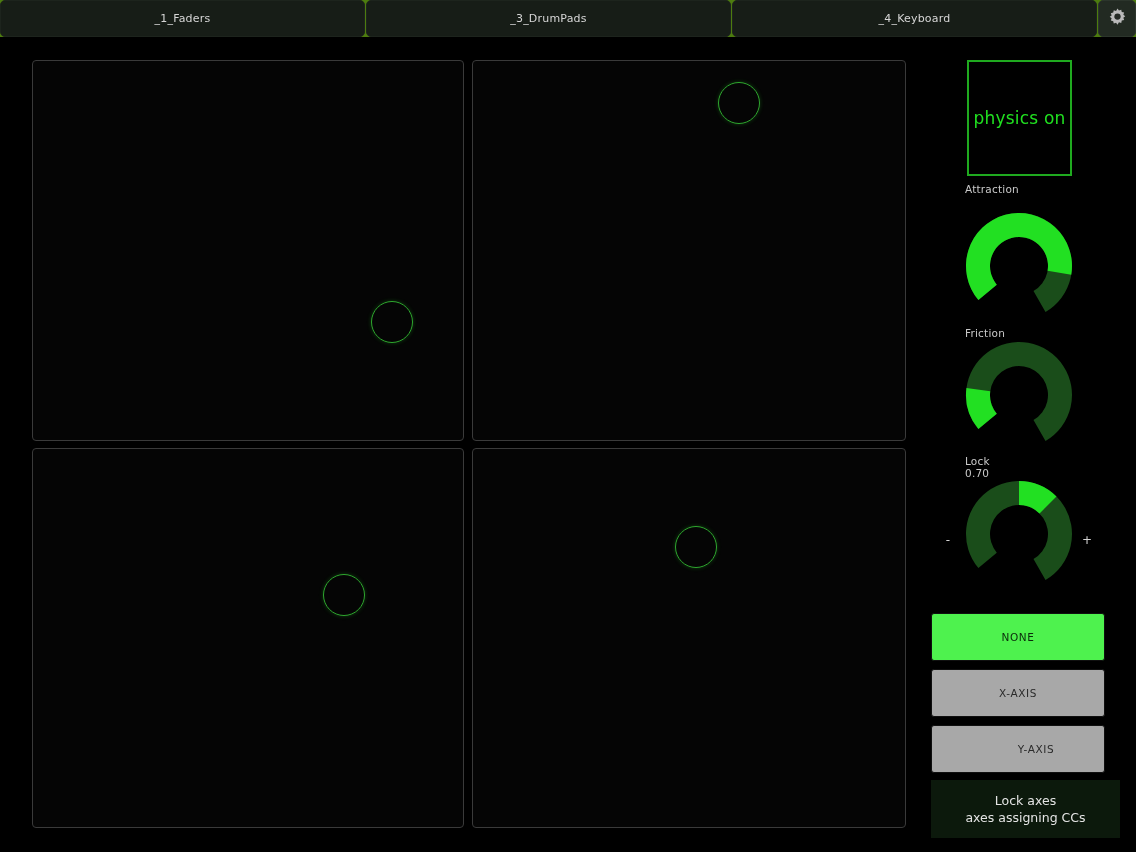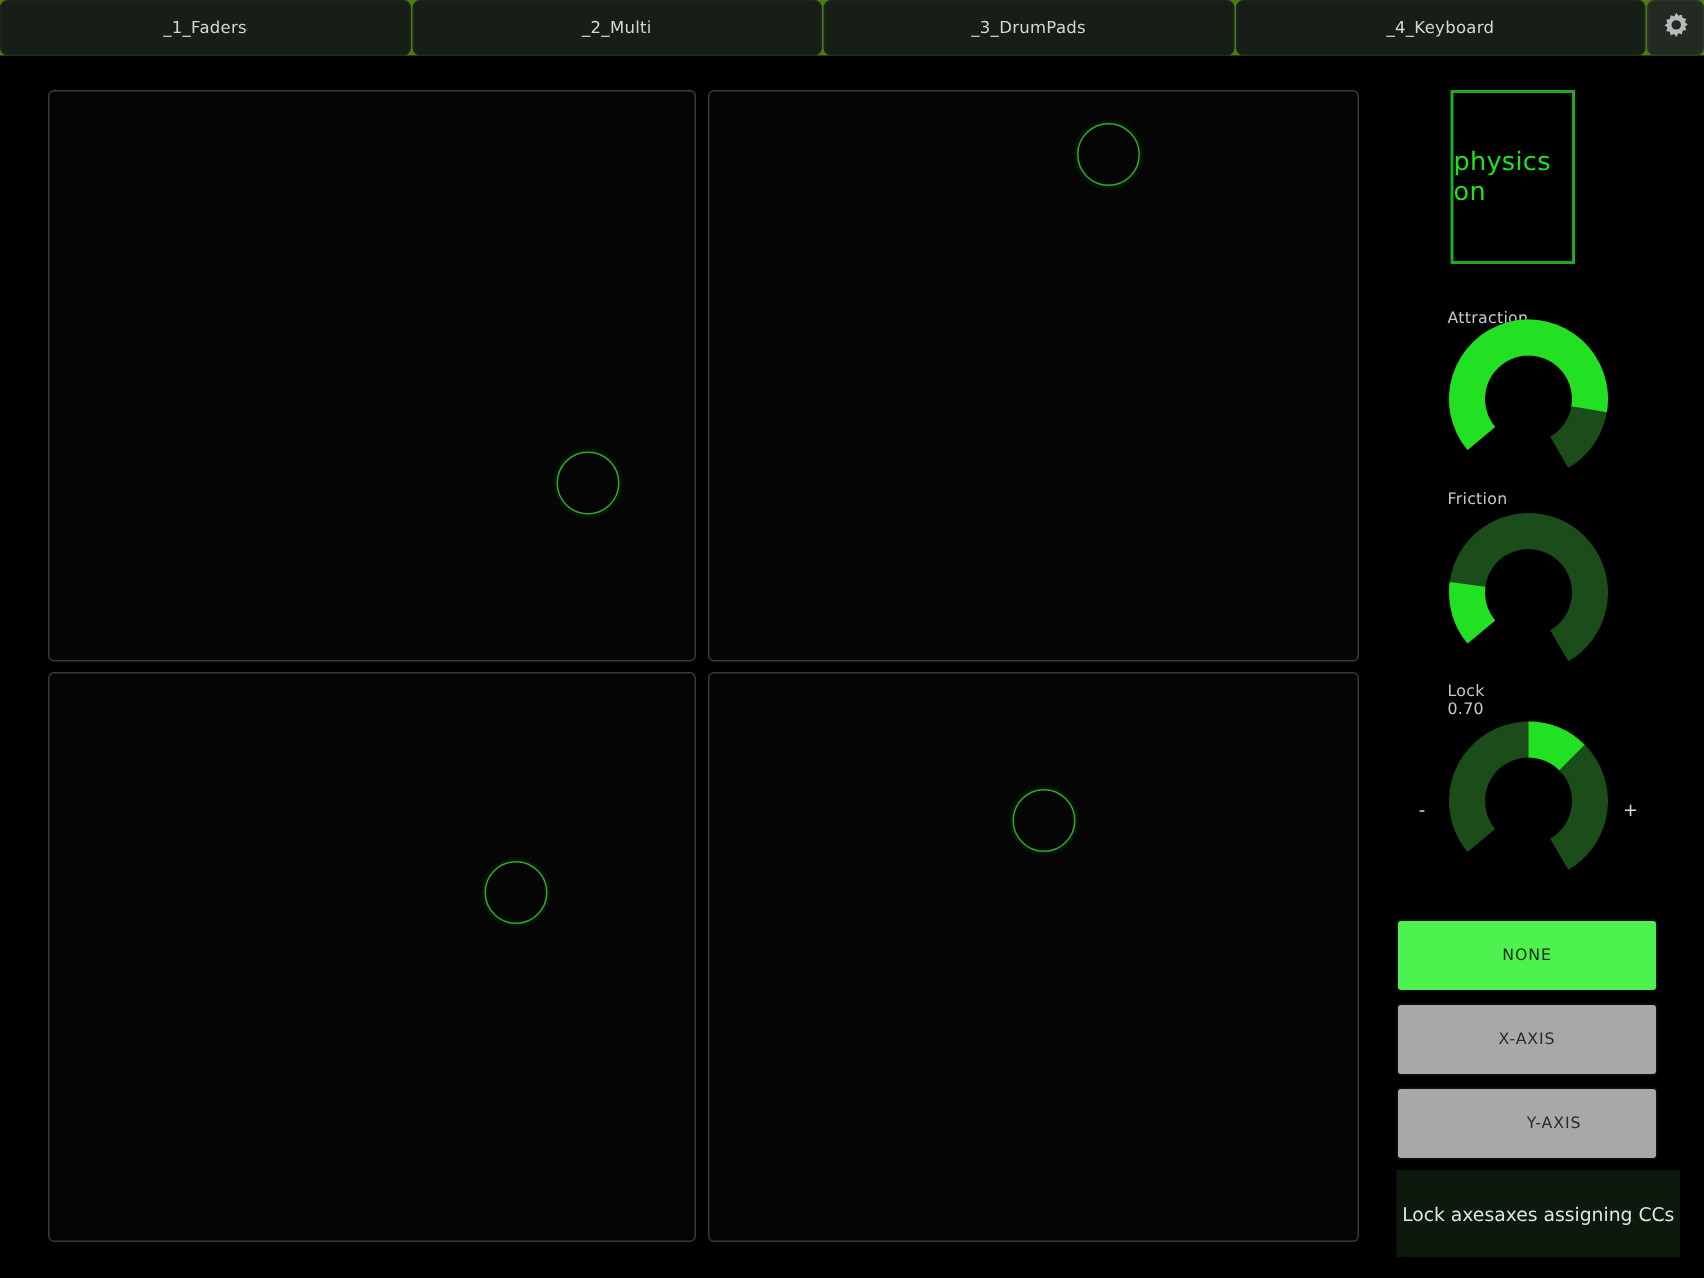--- a/index.html
+++ b/index.html
@@ -90,21 +90,21 @@
   #right-panel {
     position: absolute;
     left: 920px; top: 40px;
     width: 216px; height: 812px;
     background: #000;
   }
 
   #physics-btn {
     position: absolute;
     left: 47px; top: 20px;
-    width: 83px; height: 116px;
+    width: 105px; height: 116px;
     border: 2px solid #1faa1f;
     background: #000000;
     box-sizing: border-box;
     display: flex;
     align-items: center;
     justify-content: center;
     cursor: pointer;
   }
   #physics-btn .label {
     color: #20e020;
@@ -169,41 +169,38 @@
   .cc-btn.selected .cc-label { color: #0b2b0b; }
   .cc-btn.idle { background: #a8a8a8; align-items: center; }
   .cc-btn.idle .cc-label { color: #2a2a2a; }
 
   #lock-note {
     position: absolute;
     left: 11px; top: 740px;
     width: 189px; height: 58px;
     background: #0c190c;
     display: flex;
-    flex-direction: row;
+    flex-direction: column;
     align-items: center;
     justify-content: center;
     box-sizing: border-box;
   }
   #lock-note .ln {
     font-size: 12.5px;
     color: #e4e4e4;
     line-height: 17px;
     white-space: nowrap;
   }
 </style>
 </head>
 <body>
 
 <div id="tabbar">
   <div class="tab">
     <span class="tab-label">_1_Faders</span>
-  </div>
-  <div class="tab">
-    <span class="tab-label">_2_Multi</span>
   </div>
   <div class="tab">
     <span class="tab-label">_3_DrumPads</span>
   </div>
   <div class="tab">
     <span class="tab-label">_4_Keyboard</span>
   </div>
   <div id="gear-tab">
     <span>
       <svg width="23" height="23" viewBox="0 0 24 24">
@@ -229,21 +226,21 @@
   <div class="ball" style="left:202px;top:77px;width:42px;height:42px;"></div>
 </div>
 
 <div id="right-panel">
 
   <div id="physics-btn">
     <span class="label">physics on</span>
   </div>
 
   <div class="knob-group">
-    <div class="knob-caption" style="top:166px;">Attraction</div>
+    <div class="knob-caption" style="top:143px;">Attraction</div>
     <div class="knob" id="knob-attraction" style="top:172px;">
         <svg width="108" height="108" viewBox="0 0 108 108">
           <path d="M 13.399644514694167 88.06774331338659 A 53 53 0 1 1 80.5 99.89934640057524
             L 68.5 79.11473670974871 A 29 29 0 1 0 31.784711149549636 72.64084068090963 Z" fill="#1a4d1a"></path>
           <path d="M 13.399644514694167 88.06774331338659 A 53 53 0 1 1 106.25778996473676 62.838743575953416
             L 82.59388507504465 58.83629365476696 A 29 29 0 1 0 31.784711149549636 72.64084068090963 Z" fill="#22e022"></path>
         </svg>
       </div>
   </div>
 

